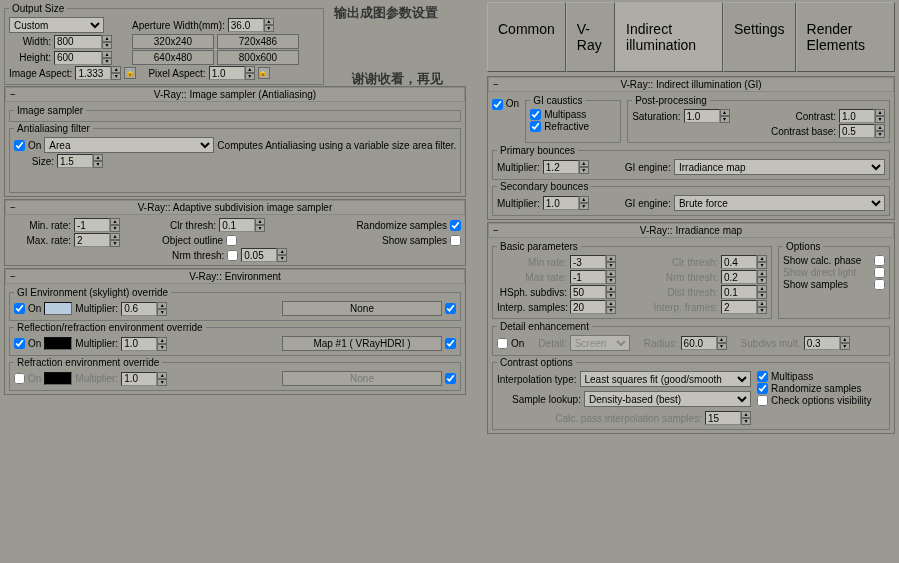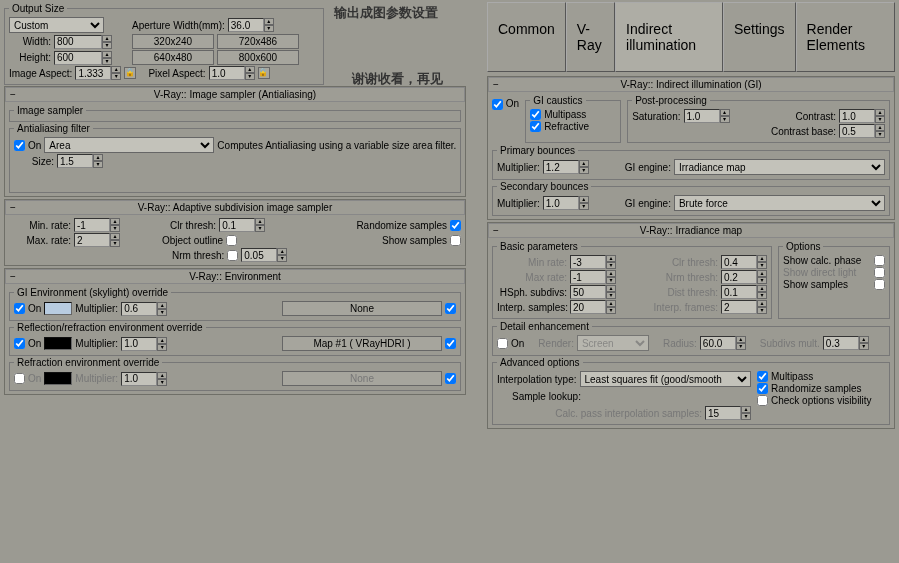--- a/index.html
+++ b/index.html
@@ -451,22 +451,22 @@
               <input type="checkbox" style="">
             </div>
         </fieldset>
       </div>
       <fieldset>
           <legend>Detail enhancement</legend>
         <div class="row">
             <input type="checkbox" style="">
             <span>On</span>
         <span style="width:8px"></span>
-            <span class="grayed">Render:</span>
-            <select disabled="" style="width:72px"><option>Screen</option></select>
+            <span class="grayed">Detail:</span>
+            <select disabled="" style="width:60px"><option>Screen</option></select>
         <span style="width:8px"></span>
             <span class="grayed">Radius:</span>
             <span class="spinner">
               <input type="text" value="60.0" style="">
               <span class="updown">
                 <span>▴</span>
                 <span>▾</span>
               </span>
             </span>
         <span style="width:8px"></span>
@@ -474,30 +474,31 @@
             <span class="spinner">
               <input type="text" value="0.3" style="">
               <span class="updown">
                 <span>▴</span>
                 <span>▾</span>
               </span>
             </span>
           </div>
       </fieldset>
       <fieldset>
-          <legend>Advanced options</legend>
+          <legend>Contrast options</legend>
         <div class="cols">
           <div style="flex:1">
             <div class="row">
                 <span>Interpolation type:</span>
                 <select style="flex:1"><option>Least squares fit (good/smooth</option></select>
               </div>
             <div class="row" style="margin-top:4px">
                 <span style="width:12px"></span>
                 <span>Sample lookup:</span>
+                <select style="flex:1"><option>Density-based (best)</option></select>
               </div>
             <div class="row" style="margin-top:4px;justify-content:flex-end">
                 <span class="grayed">Calc. pass interpolation samples:</span>
                 <span class="spinner">
                   <input type="text" value="15" style="">
                   <span class="updown">
                     <span>▴</span>
                     <span>▾</span>
                   </span>
                 </span>

